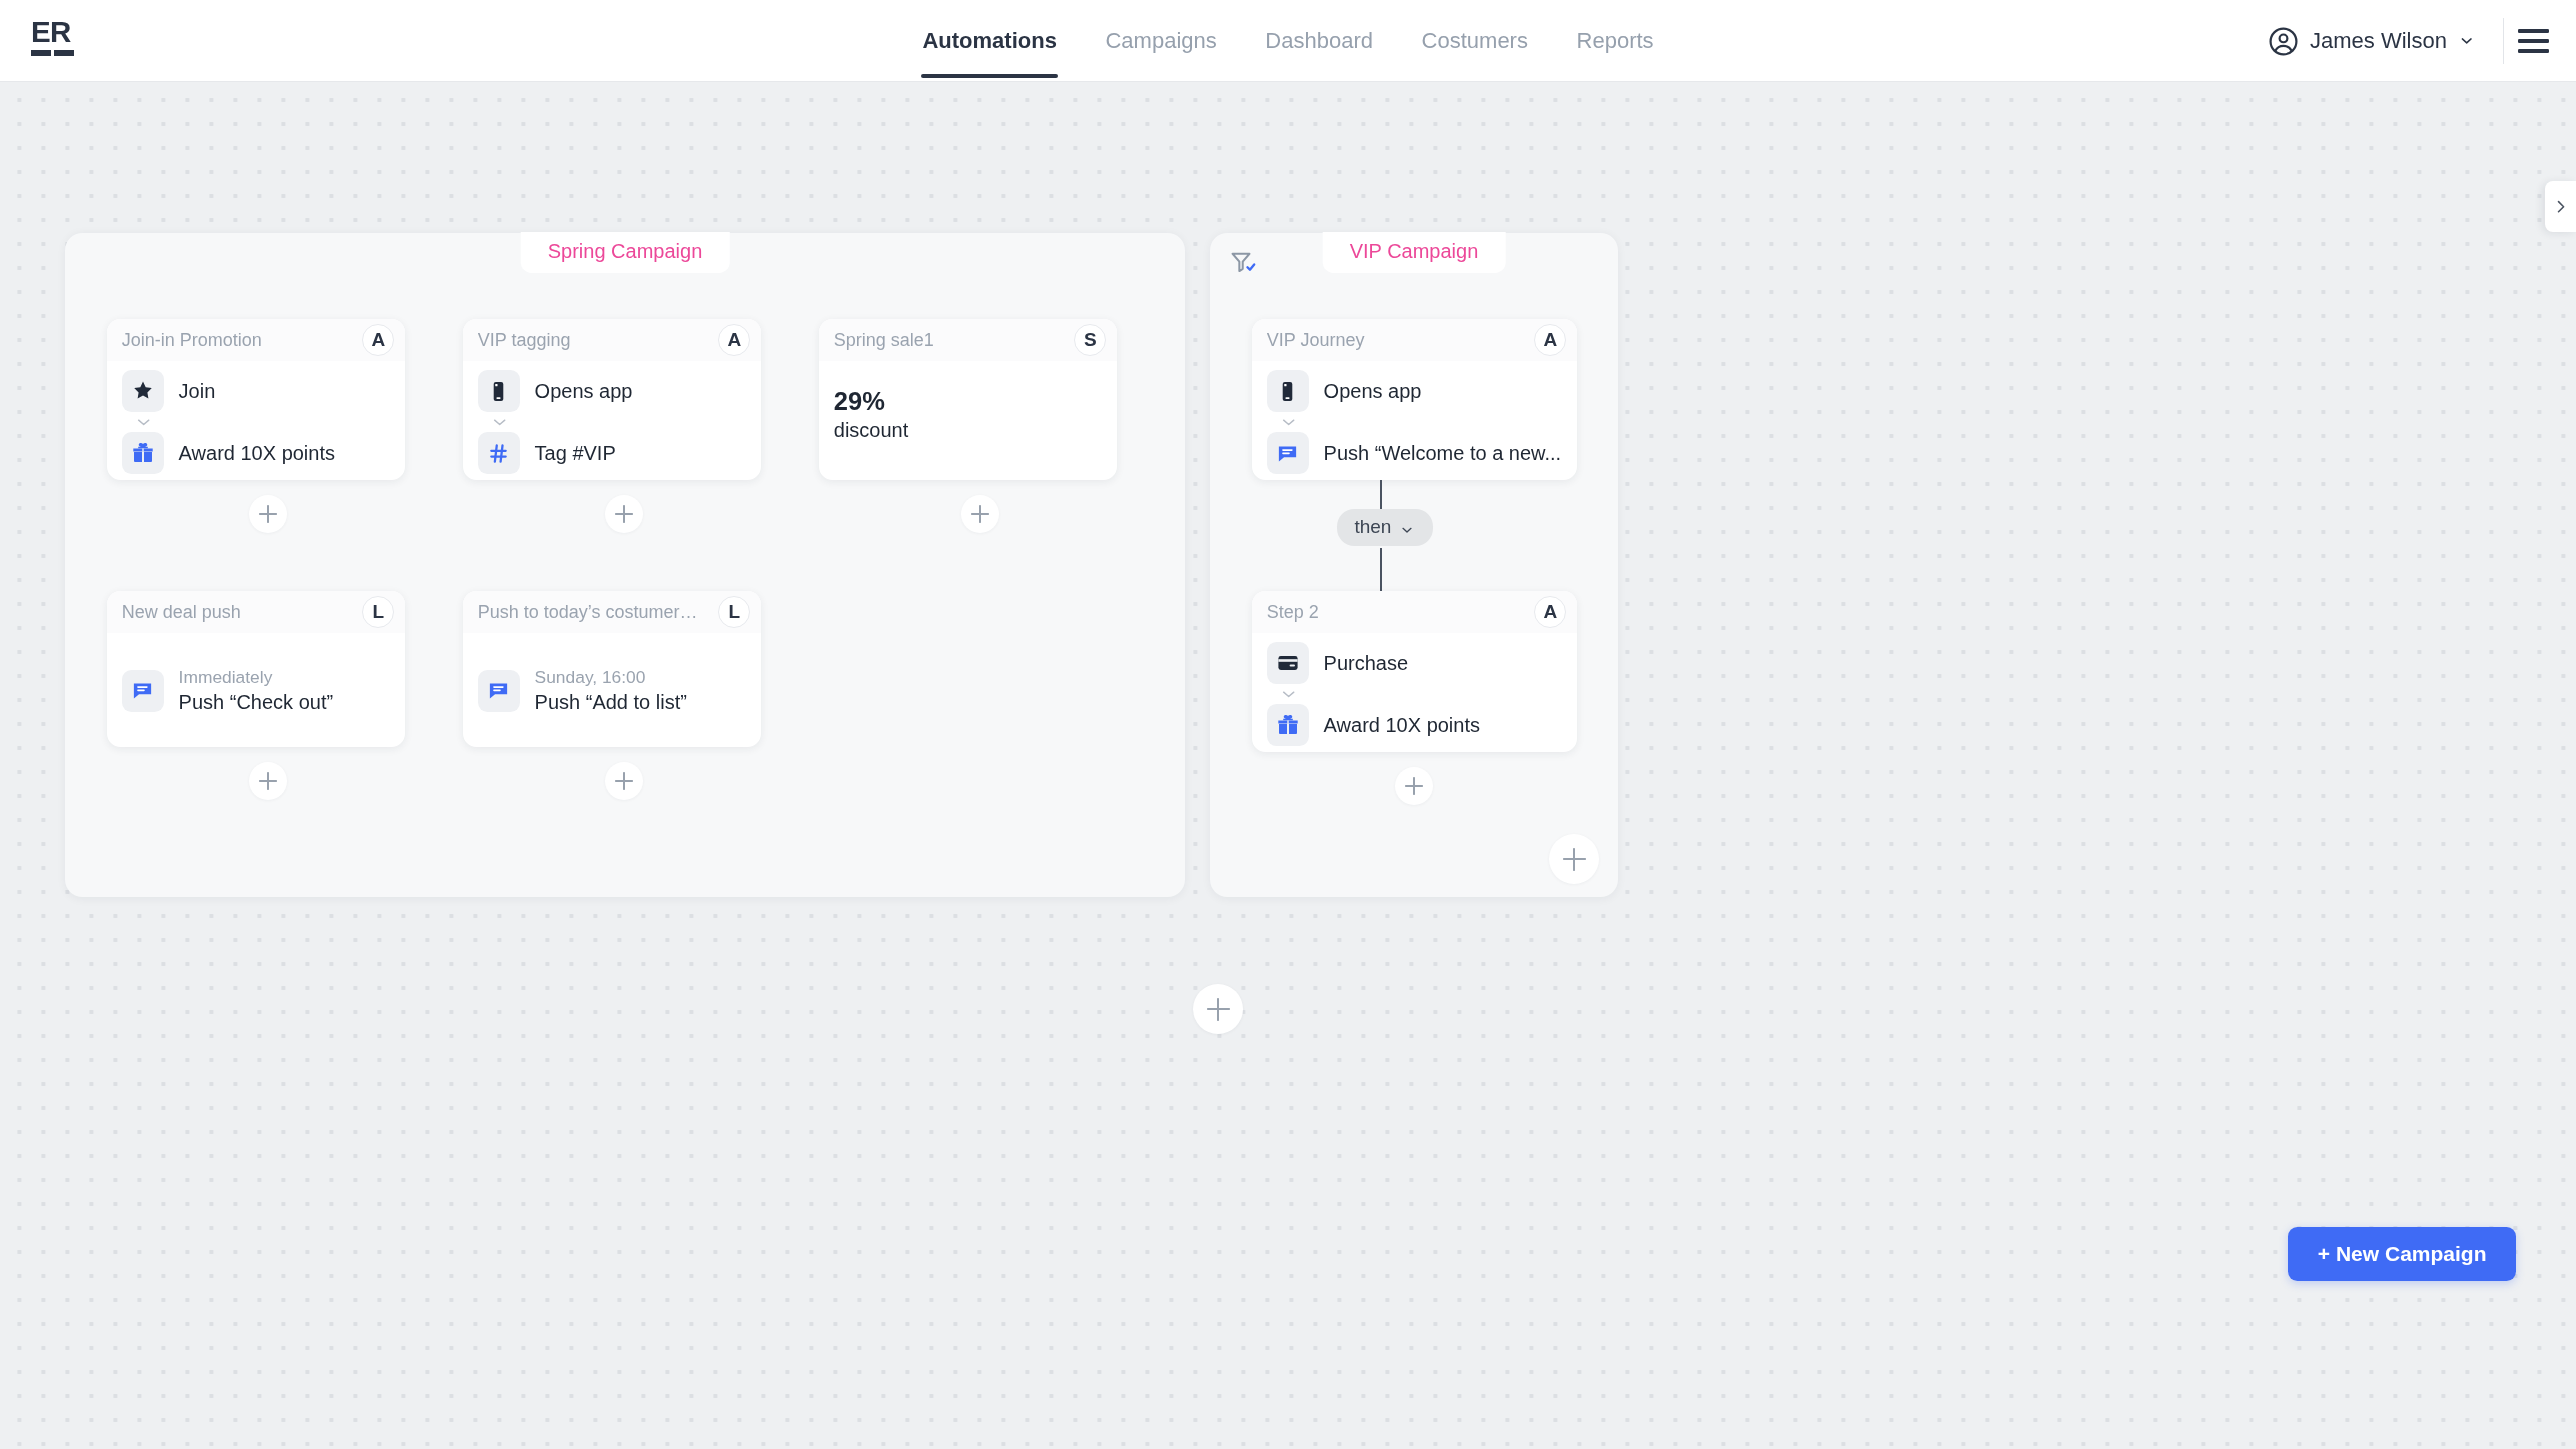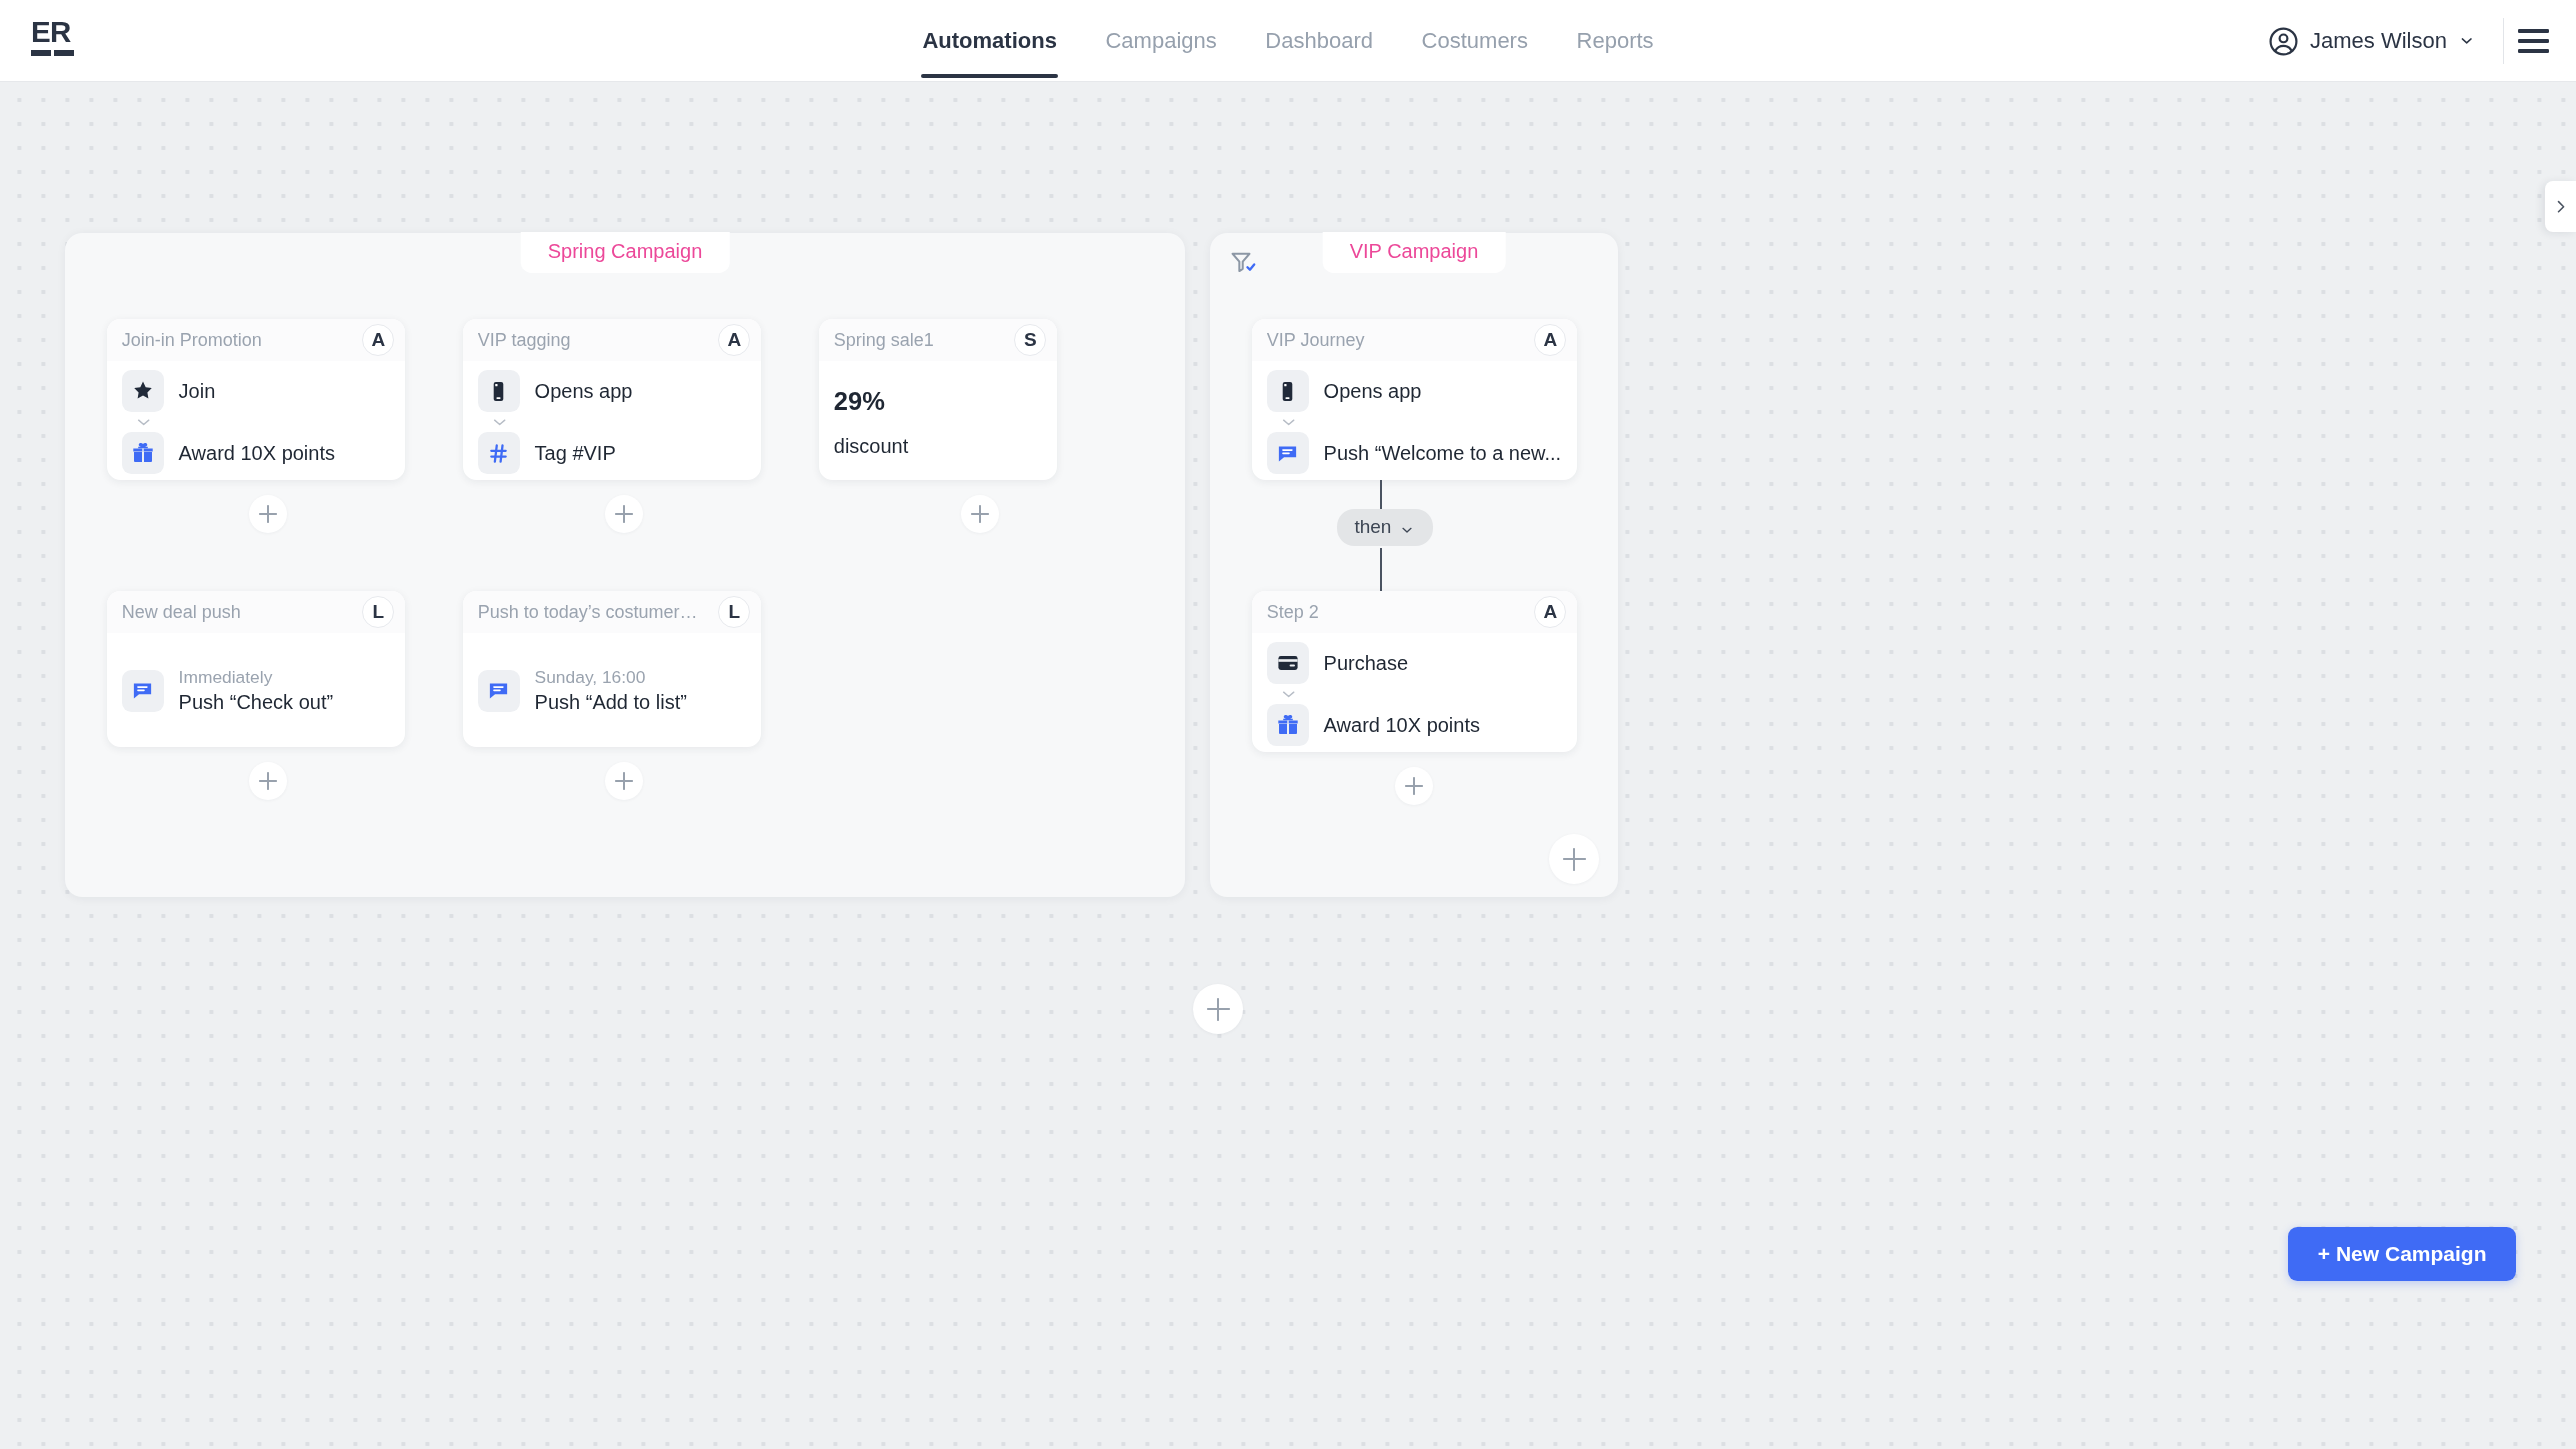--- a/index.html
+++ b/index.html
@@ -154,21 +154,21 @@
   .step-text { font-size: 20px; color: #1f2733; line-height: 1.25; }
   .step-text b { font-weight: 400; }
   .step-sub { font-size: 17.4px; color: #9aa3af; line-height: 1.2; margin-bottom: 2px; }
 
   .step-connector {
     height: 20px; margin-left: 13.4px;
     display: flex; align-items: center;
   }
 
   .pct-big { font-size: 25.5px; font-weight: 700; color: #1f2733; line-height: 1.1; }
-  .pct-sub { font-size: 20px; color: #1f2733; margin-top: 20px; }
+  .pct-sub { font-size: 20px; color: #1f2733; margin-top: 4px; }
 
   
   .add-btn {
     position: absolute;
     width: 38px; height: 38px; border-radius: 50%;
     background: #ffffff;
     display: flex; align-items: center; justify-content: center;
     cursor: pointer;
     box-shadow: 0 0.7px 3.4px rgba(25,35,55,.05);
   }
@@ -343,21 +343,21 @@
             </svg>
           </span>
           <span class="step-text"><span>Tag #</span><b>VIP</b></span>
         </div>
       </div>
     </div>
     <div class="add-btn" style="left:540px; top:262px;">
         <span class="plus"></span>
       </div>
 
-    <div class="card" style="left:754px; top:86px; width:238px; height:161px;">
+    <div class="card" style="left:754px; top:86px; width:298px; height:161px;">
       <div class="card-head">
         <span class="card-title">Spring sale1</span>
         <span class="card-badge">S</span>
       </div>
       <div class="card-body" style="padding-top:25.5px;">
         <div class="pct-big">29%</div>
         <div class="pct-sub">discount</div>
       </div>
     </div>
     <div class="add-btn" style="left:896px; top:262px;">

